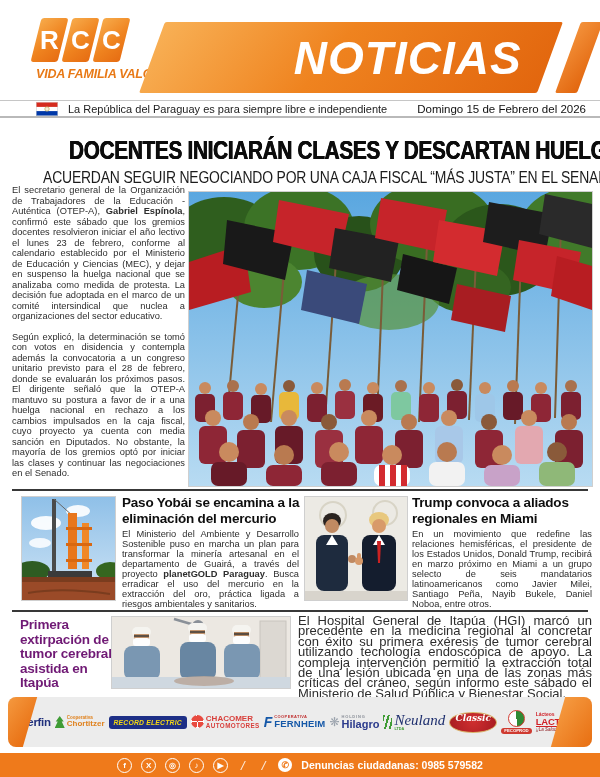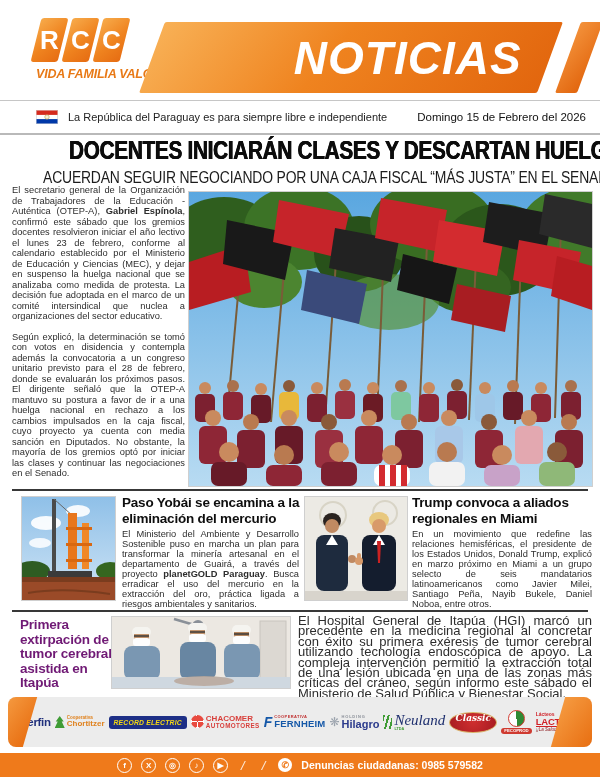--- a/index.html
+++ b/index.html
@@ -17,21 +17,21 @@
   .noticias-banner{position:absolute;left:152px;top:22px;width:398px;height:71px;
         transform:skewX(-20deg);border-radius:2px;
         background:linear-gradient(115deg,#f8b055,#ef831f 45%,#e2660e);
         display:flex;align-items:center;justify-content:flex-end;padding-right:28px;box-sizing:border-box;}
   .noticias-banner b{transform:skewX(20deg);font-style:italic;color:#fff;
         font-size:46px;font-weight:bold;letter-spacing:1px;white-space:nowrap;}
   .banner-slash{position:absolute;left:568px;top:22px;width:22px;height:71px;
         transform:skewX(-20deg);border-radius:2px;
         background:linear-gradient(115deg,#f executedb05 0,#f3913a,#e2660e);background:linear-gradient(115deg,#f3913a,#e2660e);}
   
-  .motto-bar{position:absolute;left:0;top:100px;width:600px;height:35px;box-sizing:border-box;
+  .motto-bar{position:absolute;left:0;top:100px;width:600px;height:18px;box-sizing:border-box;
         border-top:1px solid #c6c6c6;border-bottom:2px solid #b9b9b9;
         display:flex;align-items:center;padding:0 14px 0 36px;gap:10px;}
   .motto{font-size:11px;color:#222;}
   .date{margin-left:auto;font-size:11.5px;color:#111;}
   
   .headline{position:absolute;left:0;top:130px;width:600px;text-align:center;margin:0;}
   .headline span{display:inline-block;white-space:nowrap;font-size:26px;font-weight:bold;
         letter-spacing:-0.4px;color:#0c0c0c;transform:scaleX(.8);
         text-shadow:.4px 0 0 #0c0c0c,-.4px 0 0 #0c0c0c;}
   .subheadline{position:absolute;left:0;top:161px;width:600px;text-align:center;margin:0;}
@@ -325,21 +325,21 @@
       <ellipse cx="74" cy="23" rx="10" ry="8" fill="#e8c87e"></ellipse>
       <circle cx="74" cy="29" r="7" fill="#d89a6a"></circle>
       <rect x="57" y="38" width="34" height="56" rx="8" fill="#141d2e"></rect>
       <polygon points="74,38 68,48 80,48" fill="#fff"></polygon>
       <polygon points="72,44 76,44 75,66 73,66" fill="#cc2222"></polygon>
       <circle cx="54" cy="64" r="4" fill="#d89a6a"></circle>
       <rect x="52" y="56" width="4" height="7" rx="2" fill="#d89a6a"></rect>
     </svg>
   </div>
   <h3 class="mid-title t3">Trump convoca a aliados regionales en Miami</h3>
-  <div class="mid-body b3">En un movimiento que redefine las relaciones hemisféricas, el presidente de los Estados Unidos, Donald Trump, explicó en marzo próximo en Miami a un grupo selecto de seis mandatarios latinoamericanos como Javier Milei, Santiago Peña, Nayib Bukele, Daniel Noboa, entre otros.</div>
+  <div class="mid-body b3">En un movimiento que redefine las relaciones hemisféricas, el presidente de los Estados Unidos, Donald Trump, recibirá en marzo próximo en Miami a un grupo selecto de seis mandatarios latinoamericanos como Javier Milei, Santiago Peña, Nayib Bukele, Daniel Noboa, entre otros.</div>
 
   <div class="divider div2"></div>
 
   <h3 class="t4">Primera extirpación de tumor cerebral asistida en Itapúa</h3>
   <div class="photo p4-photo">
     <svg viewBox="0 0 178 71" preserveAspectRatio="none">
       <rect width="178" height="71" fill="#ece8e2"></rect>
       <rect x="148" y="4" width="26" height="58" fill="#dcd8d2" stroke="#c8c4be" stroke-width="1"></rect>
       <circle cx="86" cy="9" r="6" fill="#8a9098"></circle>
       <line x1="86" y1="9" x2="62" y2="2" stroke="#8a9098" stroke-width="2.5"></line>

